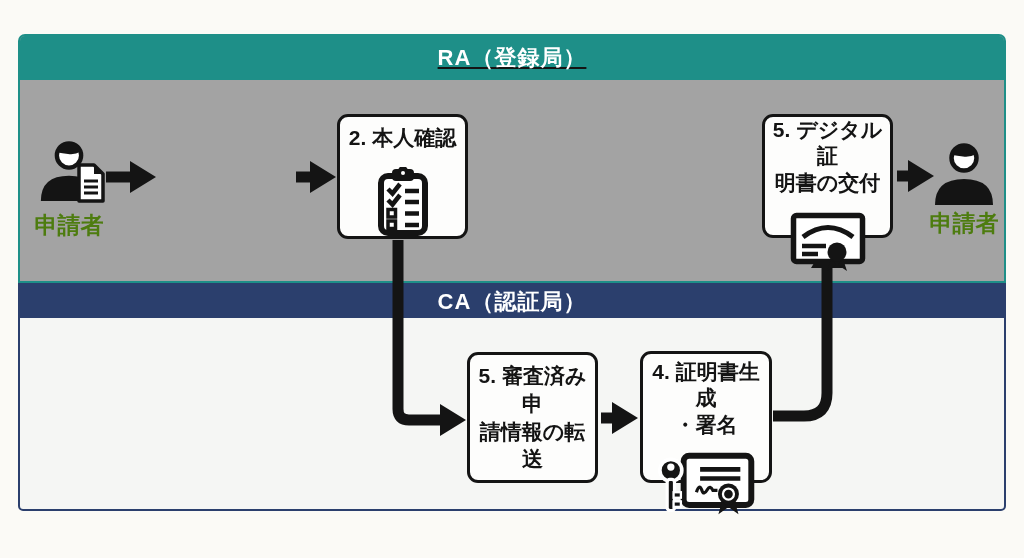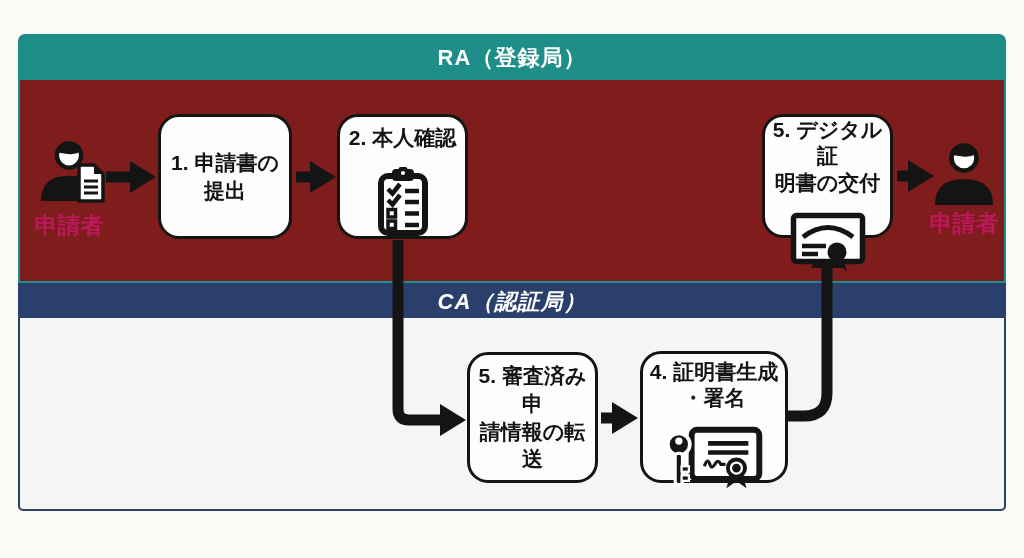--- a/index.html
+++ b/index.html
@@ -8,55 +8,55 @@
     background:#fbfaf6;
     font-family:"Liberation Sans","DejaVu Sans",sans-serif;
     position:relative;overflow:hidden;
     color:#141414;
     -webkit-font-smoothing:antialiased;
   }
   .stage{position:absolute;inset:0;}
 
   
   .lane{position:absolute;left:18px;width:988px;box-sizing:border-box;overflow:hidden;z-index:1;}
-  .lane-ra{top:34px;height:249px;border:2px solid #1e8f88;border-radius:7px 7px 0 0;background:#7f1d1d;}
-  .lane-ca{top:283px;height:228px;border:2px solid #2b3f6d;border-radius:0 0 5px 5px;background:#f5f6f4;font-style:italic;}
+  .lane-ra{top:34px;height:249px;border:2px solid #1e8f88;border-radius:7px 7px 0 0;background:#a3a3a3;text-decoration:underline;}
+  .lane-ca{top:283px;height:228px;border:2px solid #2b3f6d;border-radius:0 0 5px 5px;background:#f5f6f4;}
   .band{width:100%;display:flex;align-items:center;justify-content:center;
         color:#ffffff;font-weight:bold;font-size:22px;letter-spacing:1px;}
   .band-ra{height:44px;background:#1e8f88;}
   .band-ca{height:33px;background:#2b3f6d;}
 
   
   svg.connectors{position:absolute;left:0;top:0;z-index:3;pointer-events:none;}
   .shaft{stroke:#141414;stroke-width:11;fill:none;}
   .head{fill:#141414;stroke:none;}
 
   
   .step{
     position:absolute;z-index:5;box-sizing:border-box;
-    background:#fdfdfc;border:3.5px solid #141414;border-radius:21px;
+    background:#fdfdfc;border:3.5px solid #141414;border-radius:11px;
     display:flex;flex-direction:column;align-items:center;
     font-weight:bold;font-size:21px;line-height:1.32;text-align:center;gap:12px;
   }
   .step .lbl{white-space:pre-line;}
   .step.center{justify-content:center;}
   .step.topped{justify-content:flex-start;}
   #step1{left:158px;top:114px;width:134px;height:125px;}
   #step2{left:337px;top:114px;width:131px;height:125px;padding-top:7px;}
   #step3{left:467px;top:352px;width:131px;height:131px;}
-  #step4{left:640px;top:351px;width:148px;height:132px;padding-top:5px;line-height:1.25;}
+  #step4{left:640px;top:351px;width:132px;height:132px;padding-top:5px;line-height:1.25;}
   #step5{left:762px;top:114px;width:131px;height:124px;line-height:1.25;}
   #step2 .icon-wrap{margin-top:3px;}
   #step4 .icon-wrap{margin-top:2px;}
   #step5 .icon-wrap{margin-top:4px;}
 
   
   .actor{position:absolute;z-index:5;text-align:center;}
   .actor-figure{position:relative;margin:0 auto;}
-  .actor-label{font-weight:bold;font-size:23px;color:#be185d;margin-top:2px;}
+  .actor-label{font-weight:bold;font-size:23px;color:#4d7c0f;margin-top:2px;}
   #actor-left{left:26px;top:138px;width:86px;}
   #actor-left .actor-figure{width:78px;height:70px;}
   #actor-left .doc{position:absolute;left:46px;top:24px;}
   #actor-right{left:922px;top:140px;width:84px;}
   #actor-right .actor-figure{width:68px;height:66px;}
 </style>
 </head>
 <body>
 
 <div class="stage">
@@ -120,24 +120,20 @@
     <div class="actor-figure">
       <svg width="68" height="66" viewBox="0 0 68 64">
         <circle cx="34" cy="17" r="12.5" fill="#ffffff" stroke="#141414" stroke-width="4.5"></circle>
         <path d="M22.5 14 Q25 3.5 36.5 4.5 Q45.5 5.5 46.3 13 Q40 16.5 33 15.5 Q27 14.8 22.5 14 Z" fill="#141414"></path>
         <path d="M5 64 Q5 38 34 38 Q63 38 63 64 Z" fill="#141414"></path>
       </svg>
     </div>
     <div class="actor-label">申請者</div>
   </div>
 
-  <div class="step center" id="step1">
-    <span class="lbl">1. 申請書の
-提出</span>
-  </div>
 
   <div class="step topped" id="step2">
     <span class="lbl">2. 本人確認</span>
     <span class="icon-wrap">
       <svg width="52" height="70" viewBox="0 0 52 70">
         <rect x="4" y="9" width="44" height="57" rx="7" fill="#ffffff" stroke="#141414" stroke-width="6"></rect>
         <rect x="15" y="2" width="22" height="12" rx="4" fill="#141414"></rect>
         <circle cx="26" cy="4" r="5" fill="#141414"></circle>
         <circle cx="26" cy="6" r="2" fill="#ffffff"></circle>
         <path d="M11 22 l4.5 4.5 L23 17" stroke="#141414" stroke-width="4.5" fill="none"></path>

